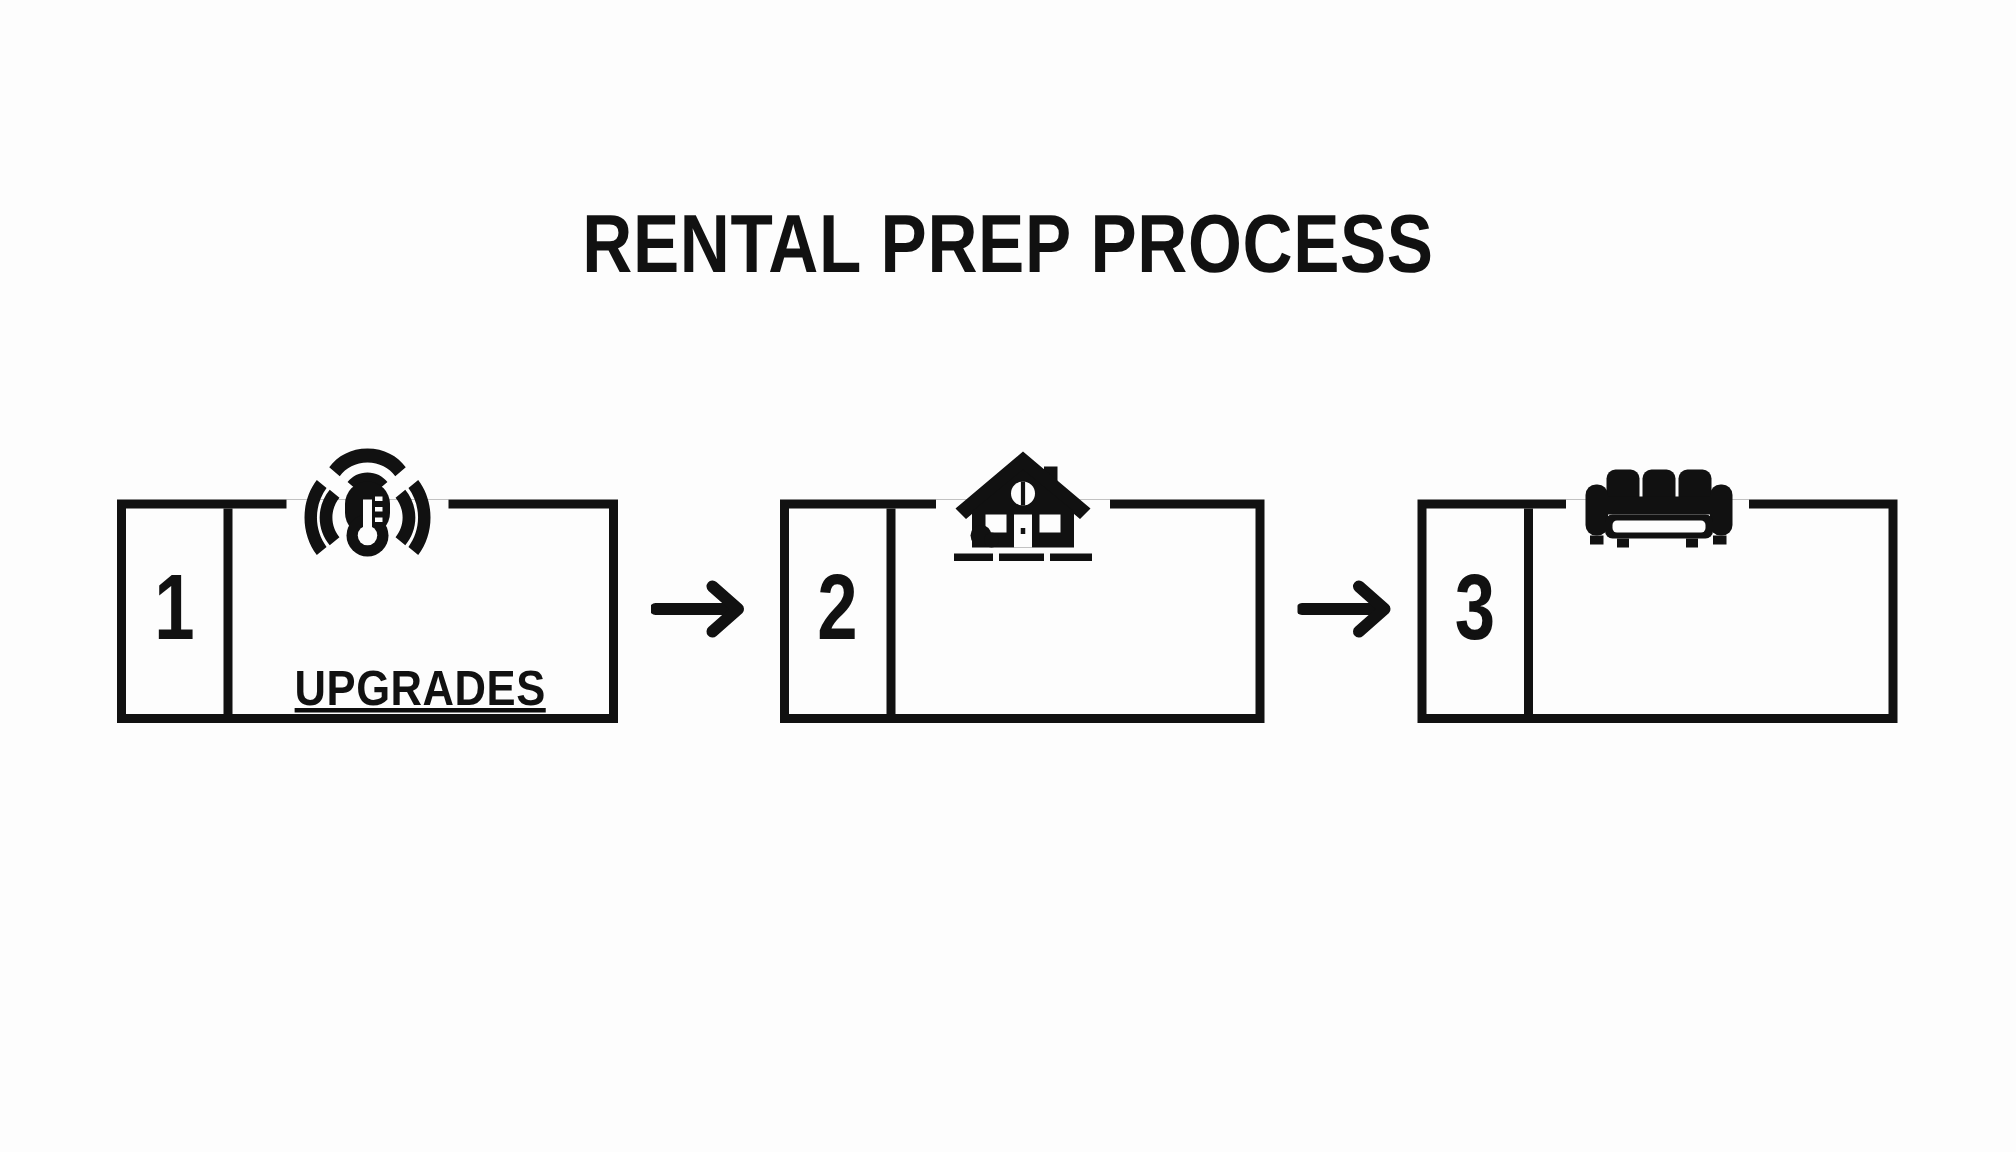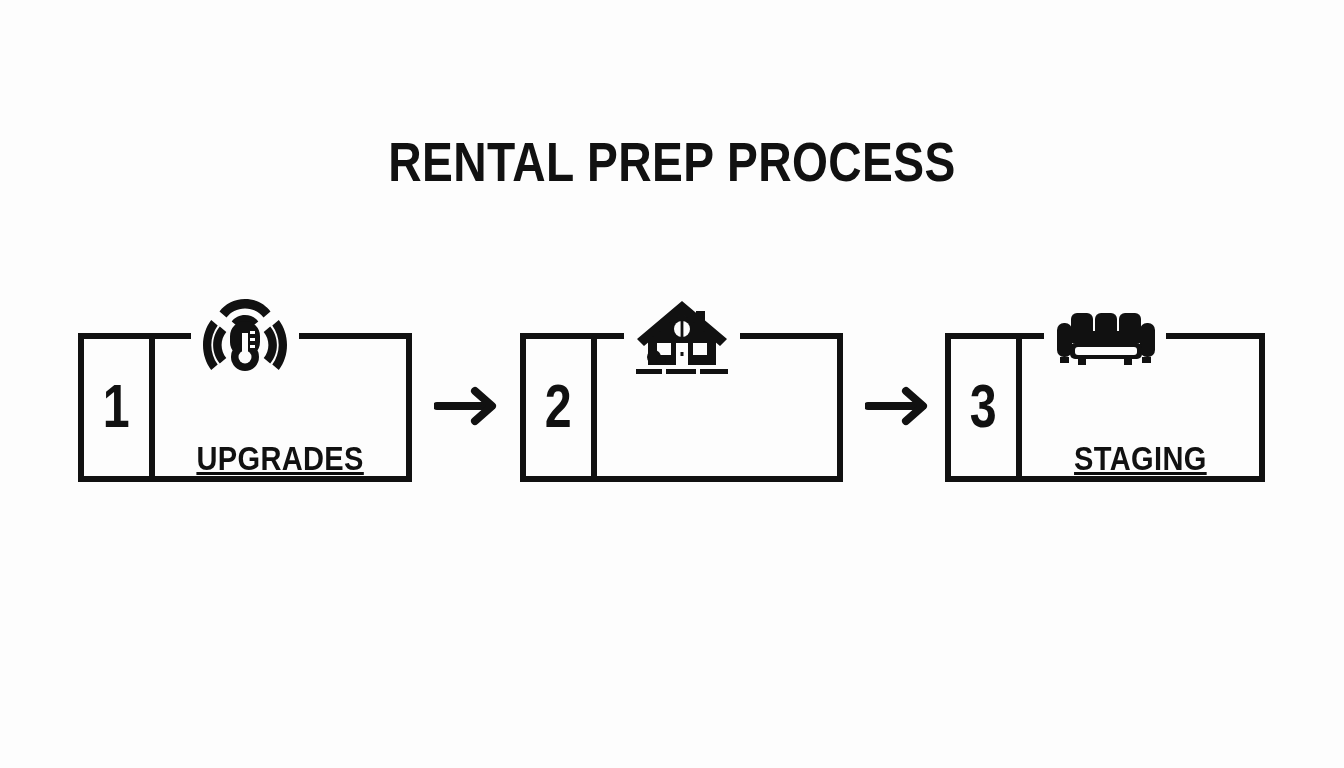--- a/index.html
+++ b/index.html
@@ -234,23 +234,20 @@
       <polyline points="41,6 58,21 41,36" fill="none" stroke="#111111" stroke-width="8" stroke-linecap="round" stroke-linejoin="round"></polyline>
     </svg>
   </div>
 
   <div class="step-box" id="box-3">
 
     <div class="step-number-cell">
       <span class="step-number">3</span>
     </div>
 
-    <div class="step-body">
-      <span class="step-label">STAGING</span>
-    </div>
 
     <div class="step-icon">
       <span class="icon-sofa">
         <svg viewBox="0 0 102 62" xmlns="http://www.w3.org/2000/svg" fill="#111111">
 
           <rect x="17" y="2" width="22" height="24" rx="6"></rect>
           <rect x="41" y="2" width="22" height="24" rx="6"></rect>
           <rect x="65" y="2" width="22" height="24" rx="6"></rect>
 
           <rect x="16" y="20" width="72" height="12"></rect>

